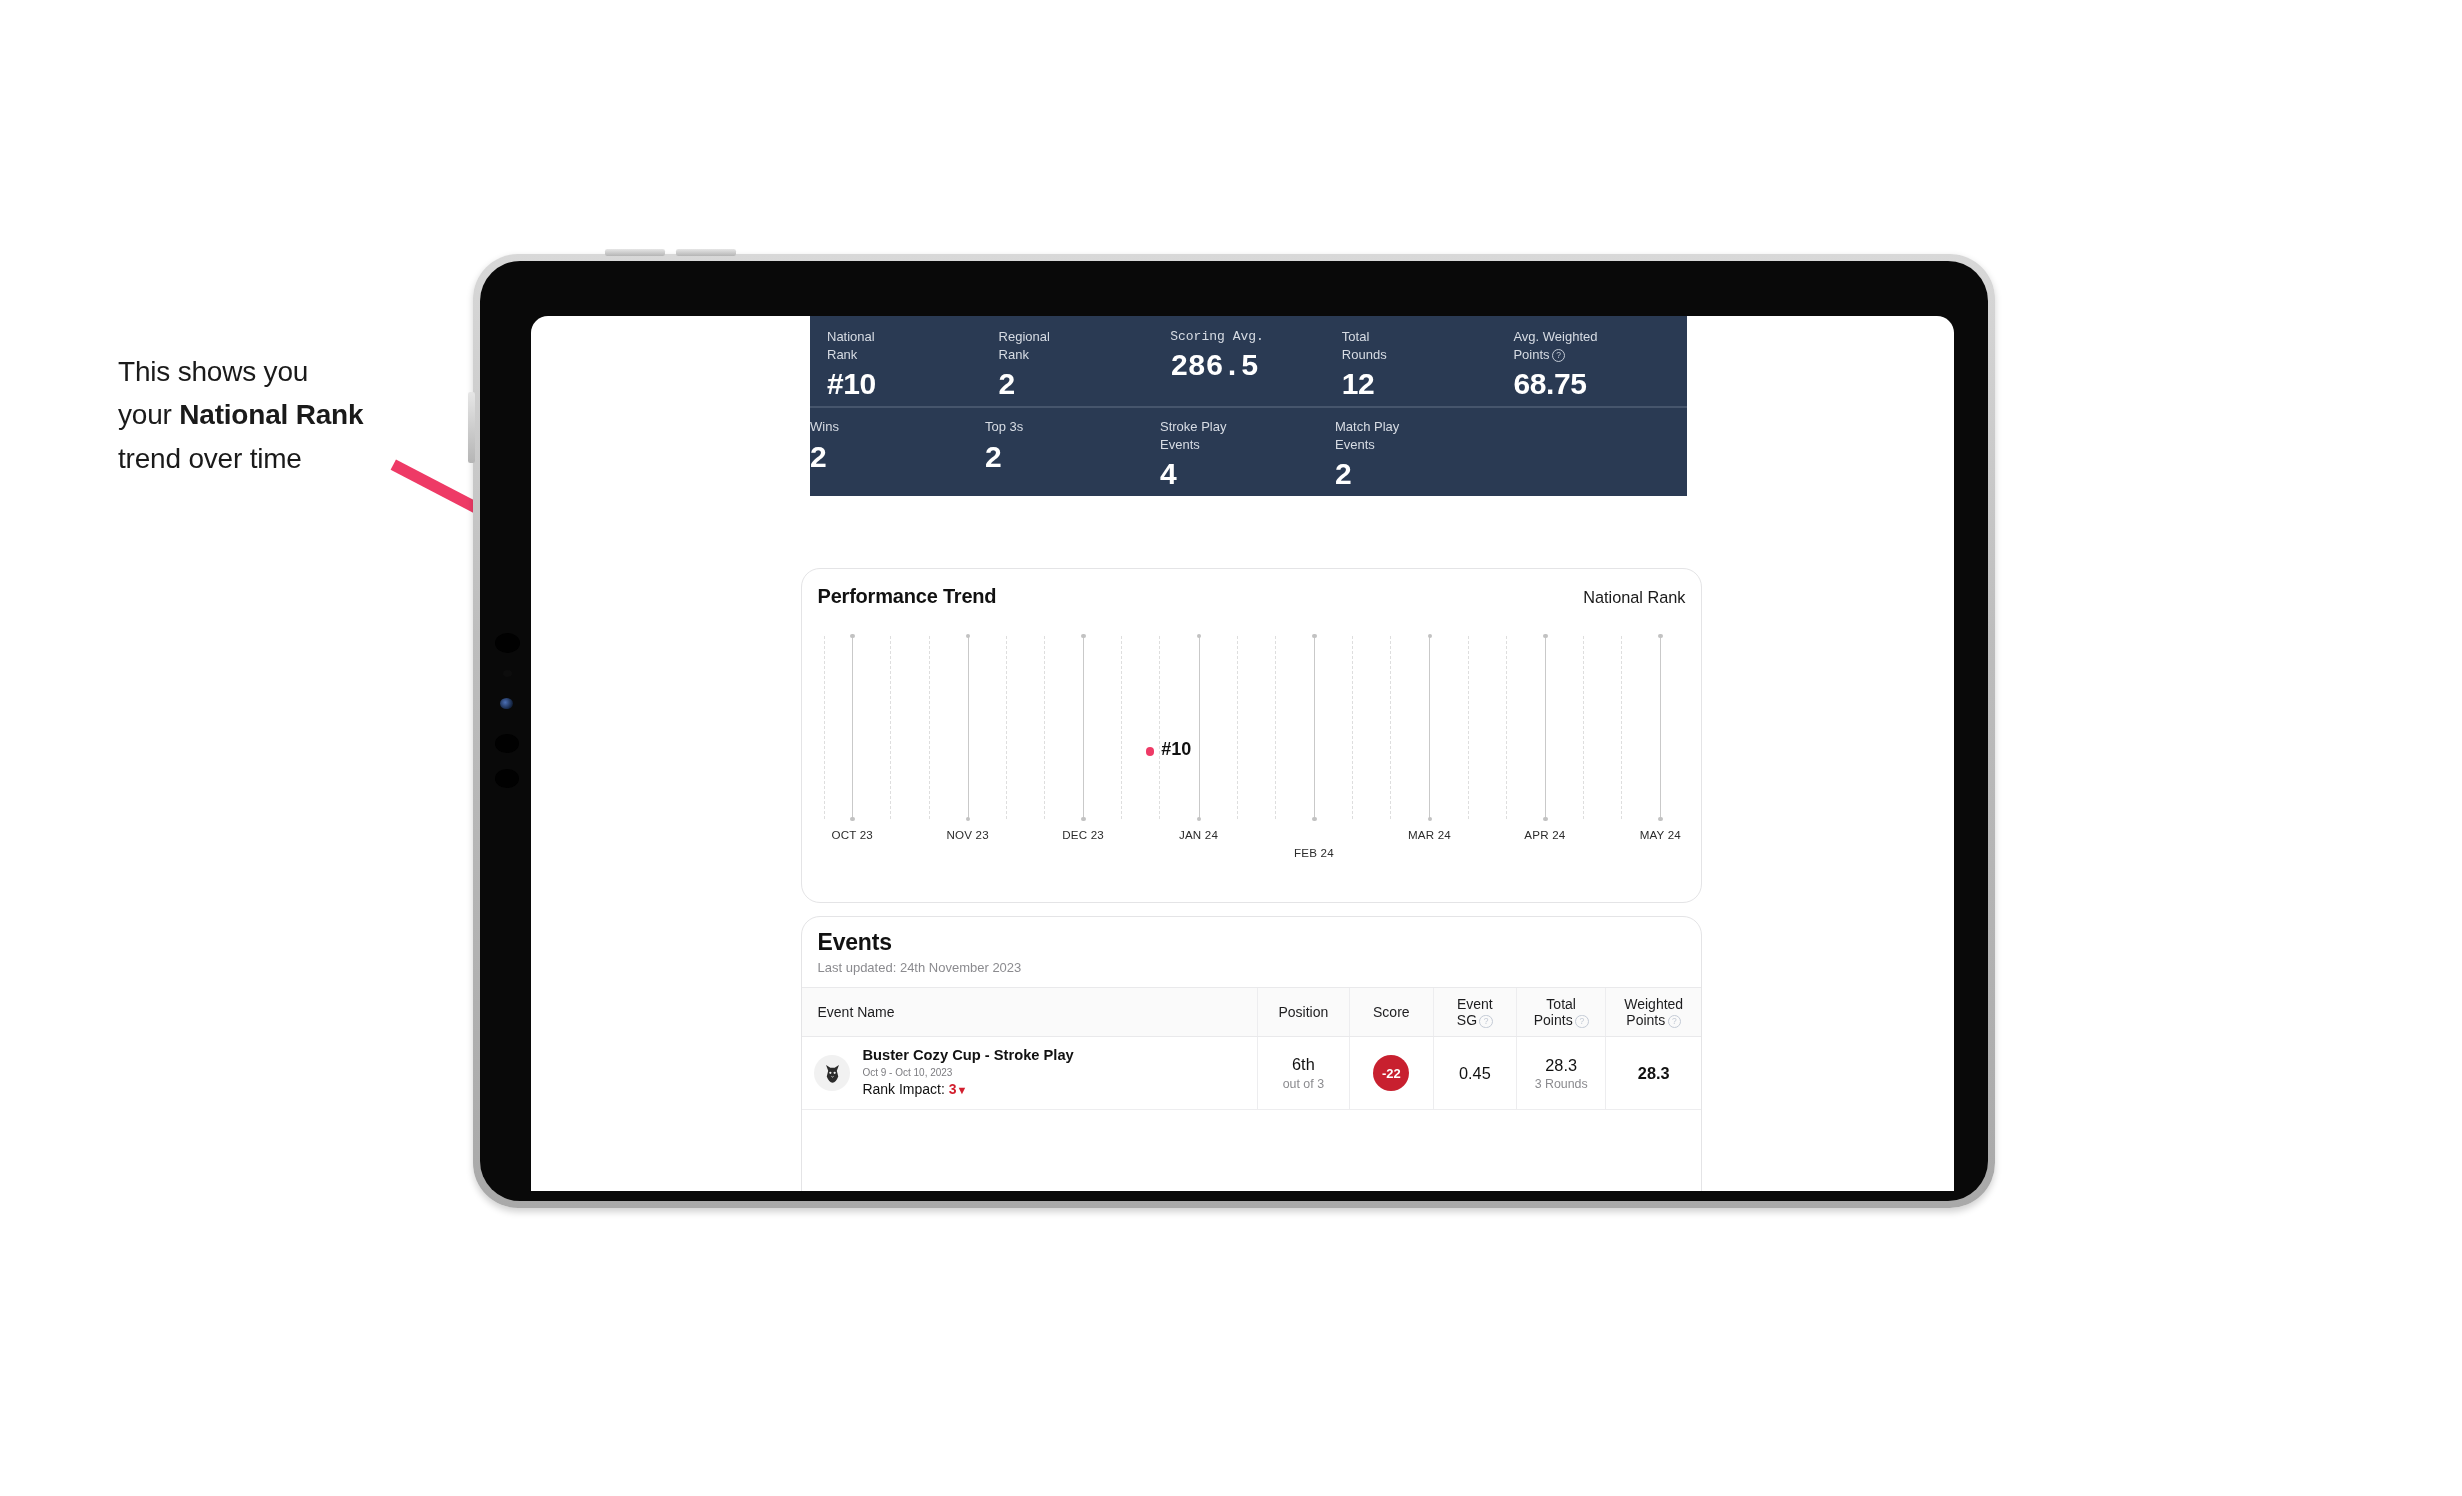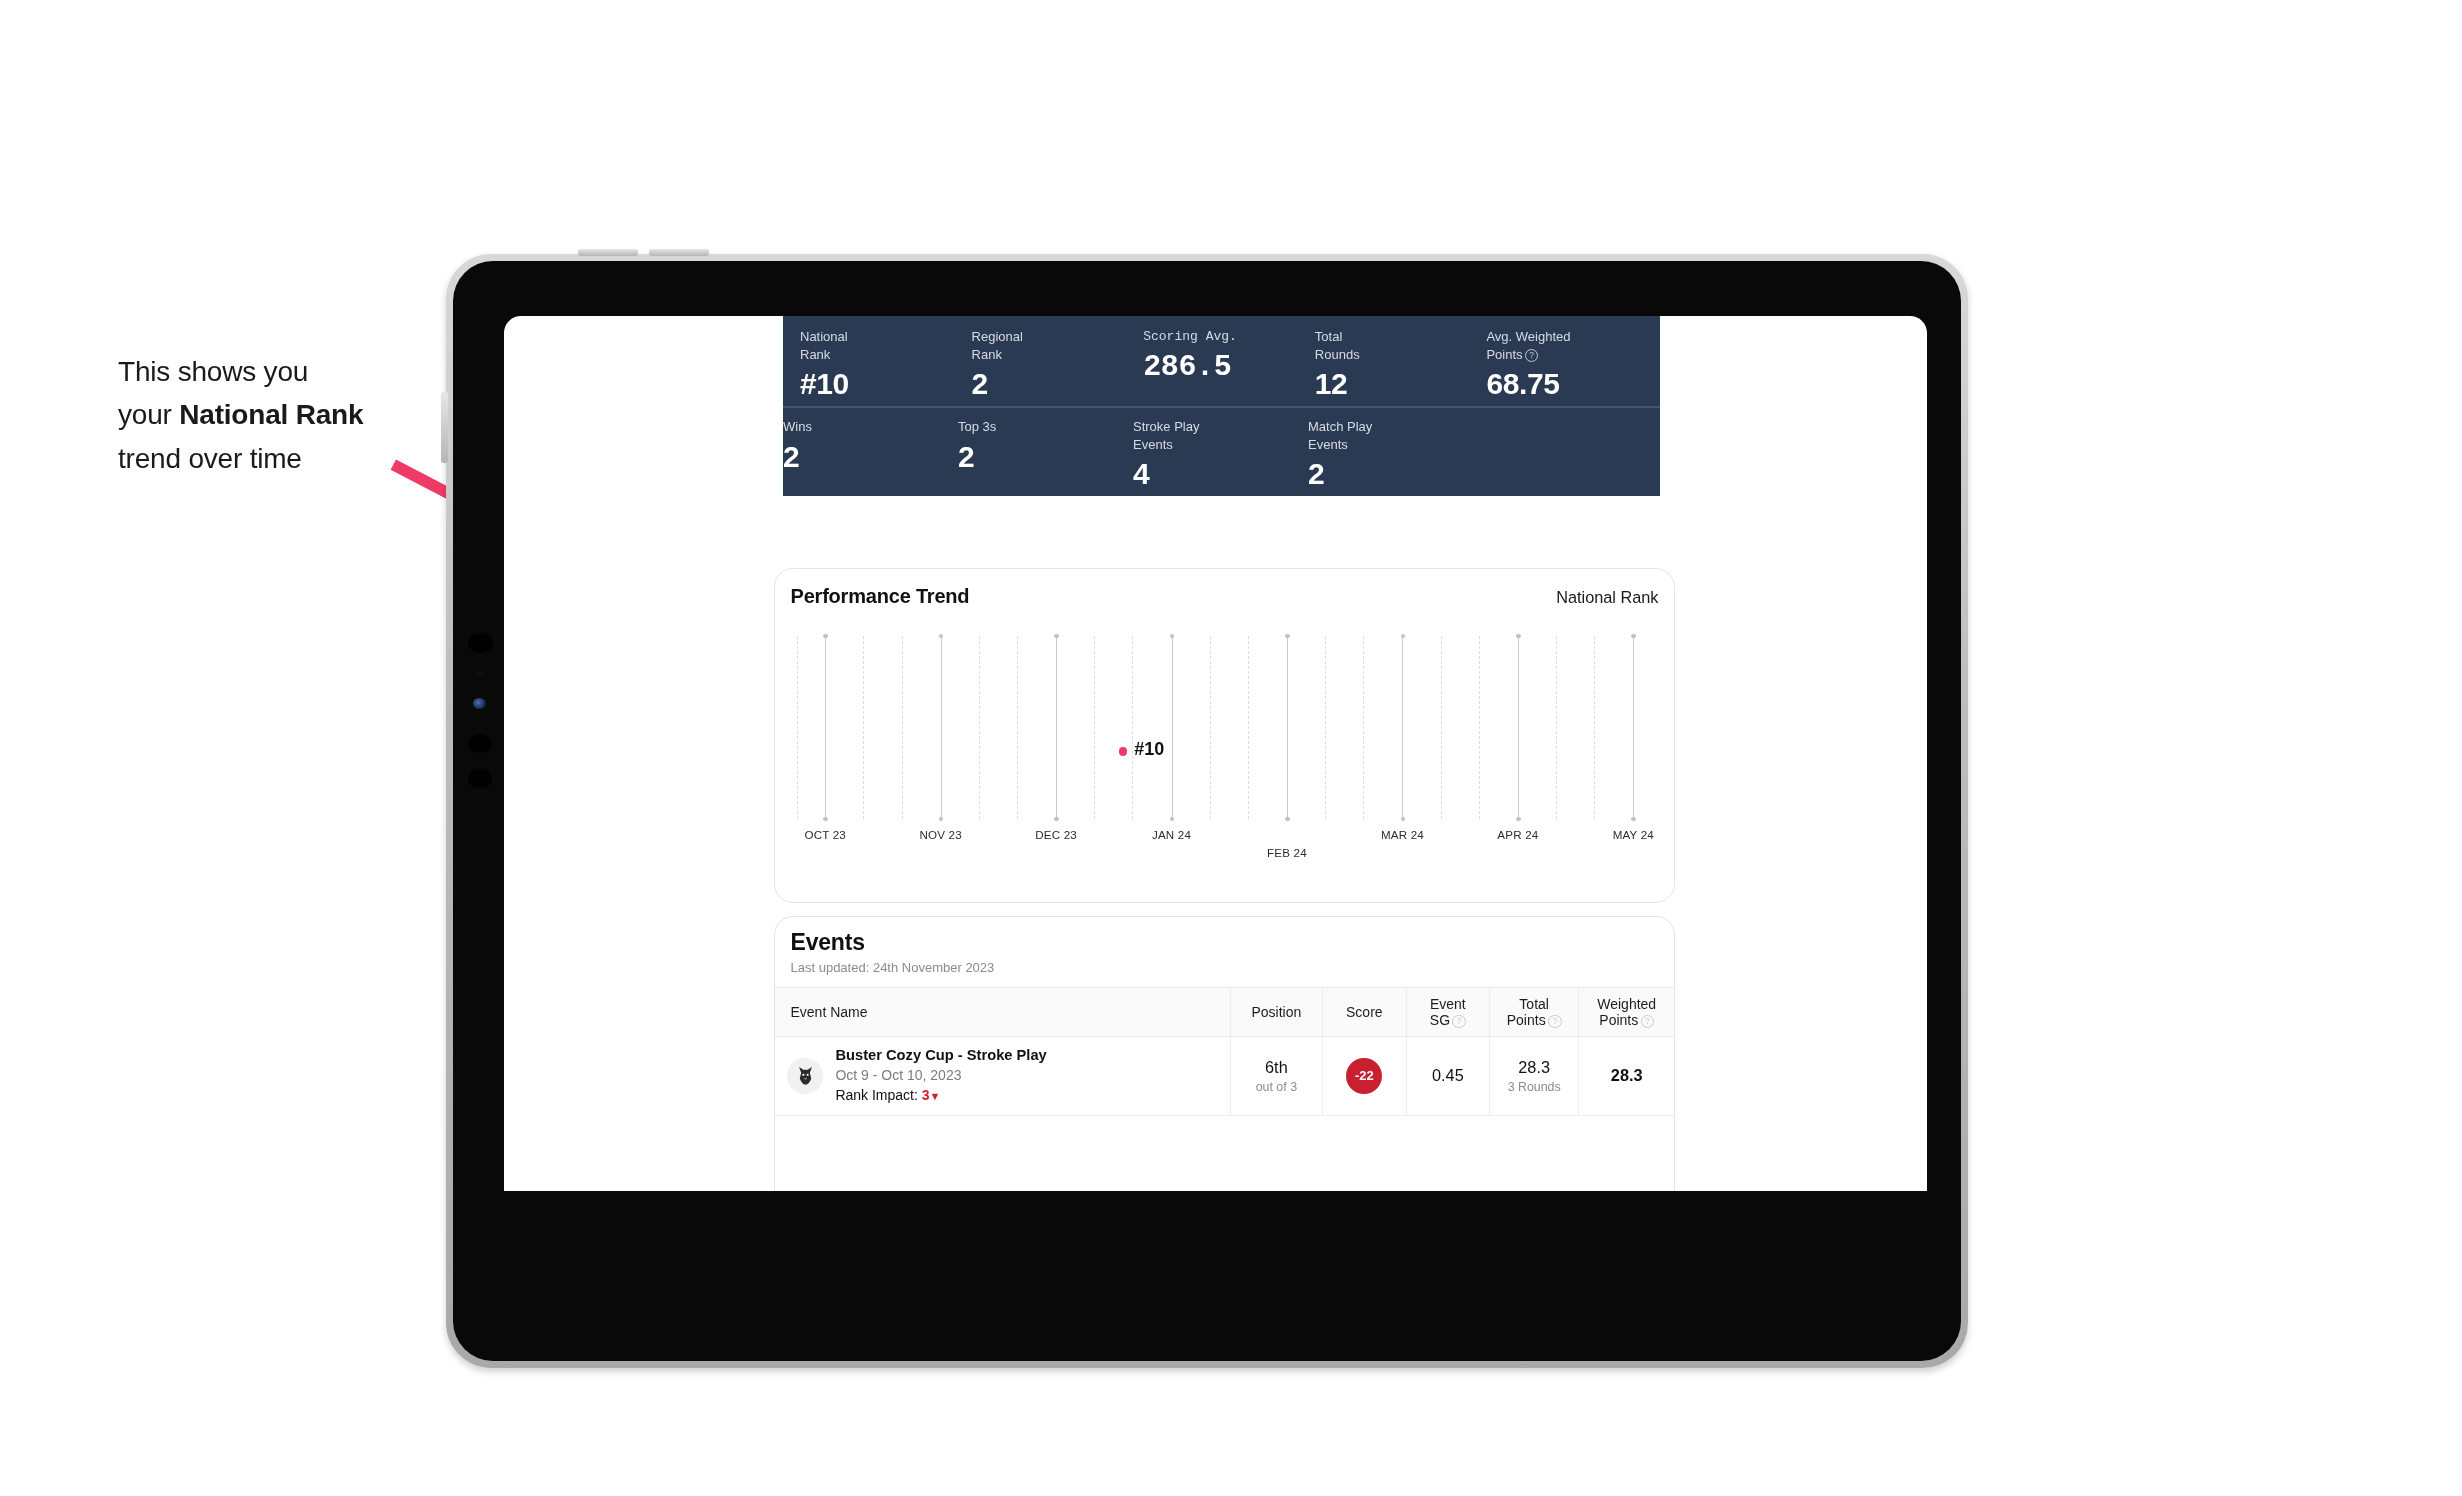--- a/index.html
+++ b/index.html
@@ -34,24 +34,24 @@
     left: 0;
     top: 0;
     width: 2462px;
     height: 1496px;
     pointer-events: none;
   }
 
   
   #tablet-device {
     position: absolute;
-    left: 446px;
+    left: 473px;
     top: 254px;
     width: 1522px;
-    height: 1114px;
+    height: 954px;
   }
   #tablet-frame {
     position: absolute;
     inset: 0;
     background: linear-gradient(180deg,#d8d8d8 0%,#bdbdbd 40%,#a9a9a9 100%);
     border-radius: 45px;
     box-shadow: 0 3.1px 7.7px rgba(0,0,0,.18);
   }
   #tablet-bezel {
     position: absolute;
@@ -328,21 +328,21 @@
     align-items: center;
     justify-content: center;
   }
   .event-title {
     font-size: 14.7px;
     font-weight: bold;
     color: #111;
     line-height: 1.35;
   }
   .event-dates {
-    font-size: 14px;
+    font-size: 10px;
     color: #7c7c80;
     line-height: 1.4;
   }
   .event-rank-impact {
     font-size: 14px;
     color: #111;
     line-height: 1.4;
   }
   .rank-impact-value { color: #d21f2e; font-weight: bold; }
   .rank-impact-arrow { color: #d21f2e; font-size: 11px; }

